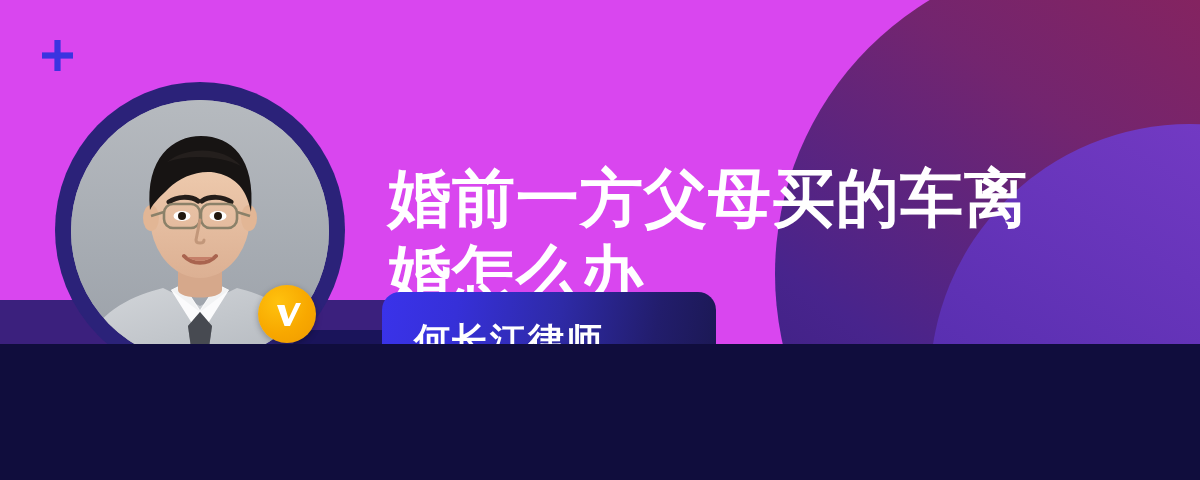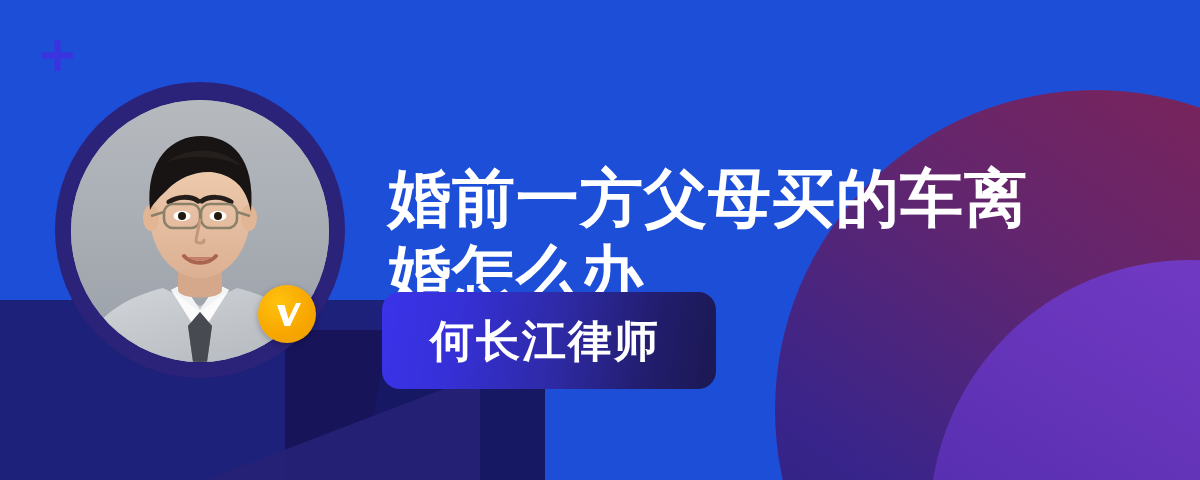--- a/index.html
+++ b/index.html
@@ -4,23 +4,23 @@
 <title>Legal Q&amp;A Banner</title>
 <style>
   html, body {
     margin: 0;
     padding: 0;
     background: #100d3d;
   }
   #banner {
     position: relative;
     width: 1200px;
-    height: 480px;
+    height: 344px;
     overflow: hidden;
-    background: #1d4ed8;
+    background: #d946ef;
     font-family: "Liberation Sans", "DejaVu Sans", sans-serif;
     user-select: none;
   }
 
   
   .bg-layer {
     position: absolute;
     inset: 0;
     overflow: hidden;
   }
@@ -160,23 +160,23 @@
     left: 382px;
     top: 292px;
     width: 334px;
     height: 97px;
     border-radius: 18px;
     background: linear-gradient(100deg, #3a33ea 0%, #3630d8 22%, #2e2aa6 52%, #221d6c 80%, #1b1852 100%);
     display: flex;
     align-items: center;
   }
   .name-badge-text {
-    margin-left: 48px;
+    margin-left: 32px;
     color: #ffffff;
-    font-size: 44px;
+    font-size: 36px;
     font-weight: bold;
     letter-spacing: 2px;
     line-height: 1;
   }
 </style>
 </head>
 <body>
 
 <div id="banner">
 

